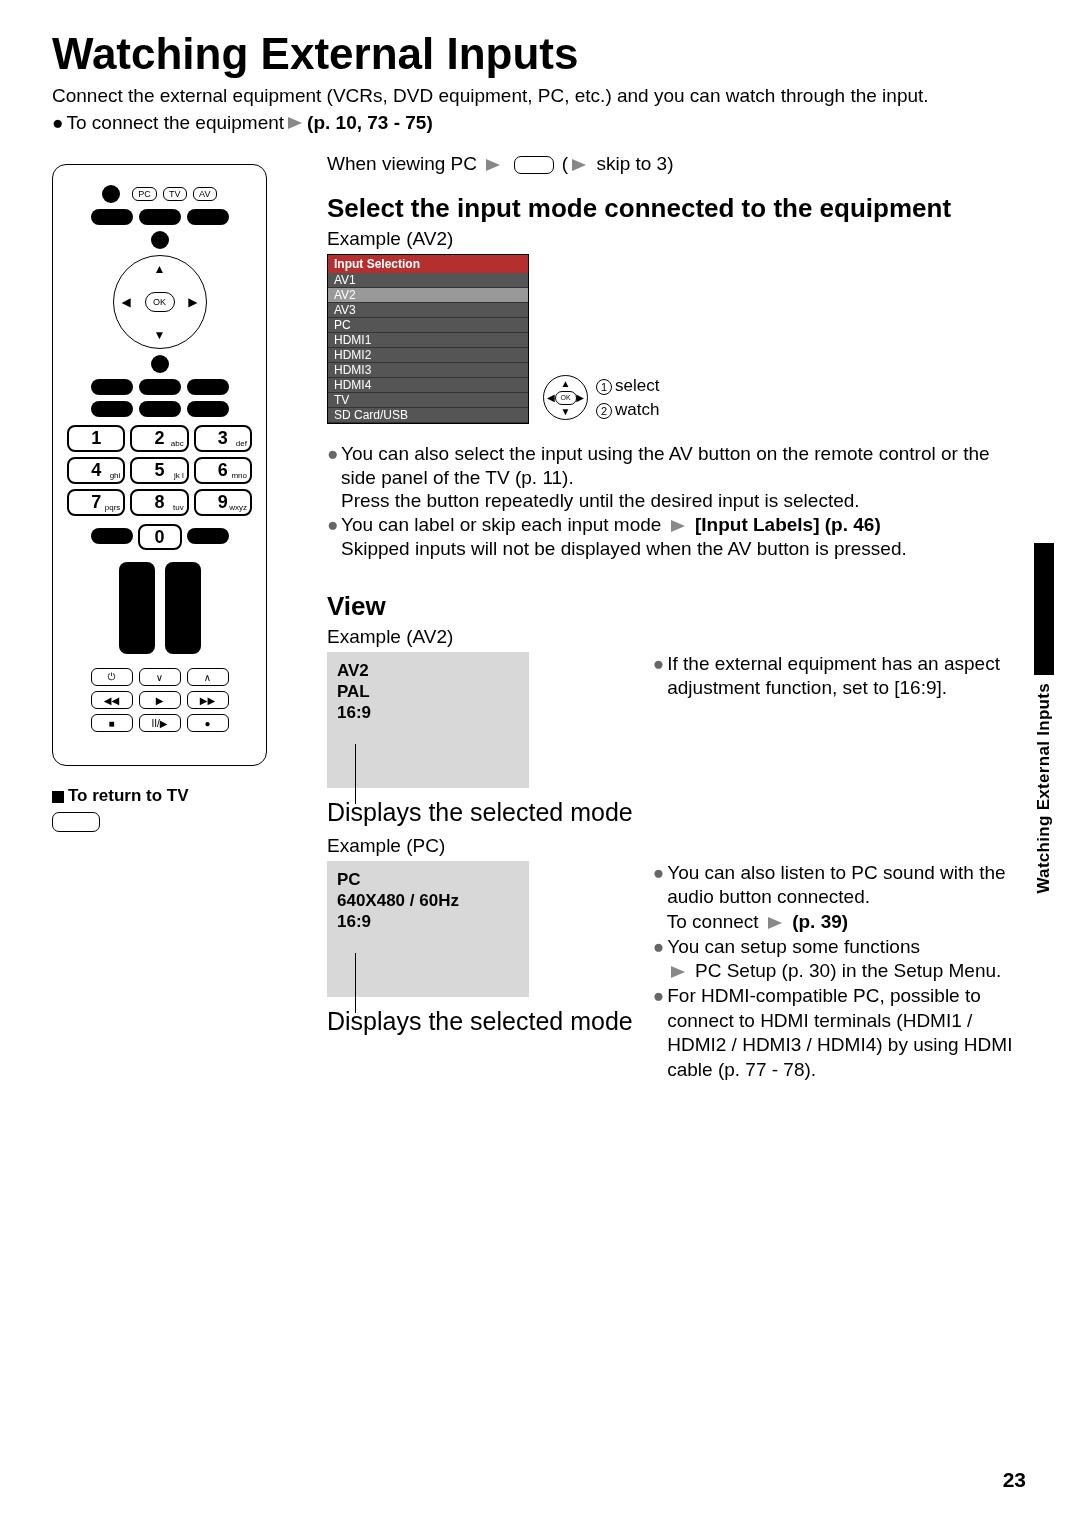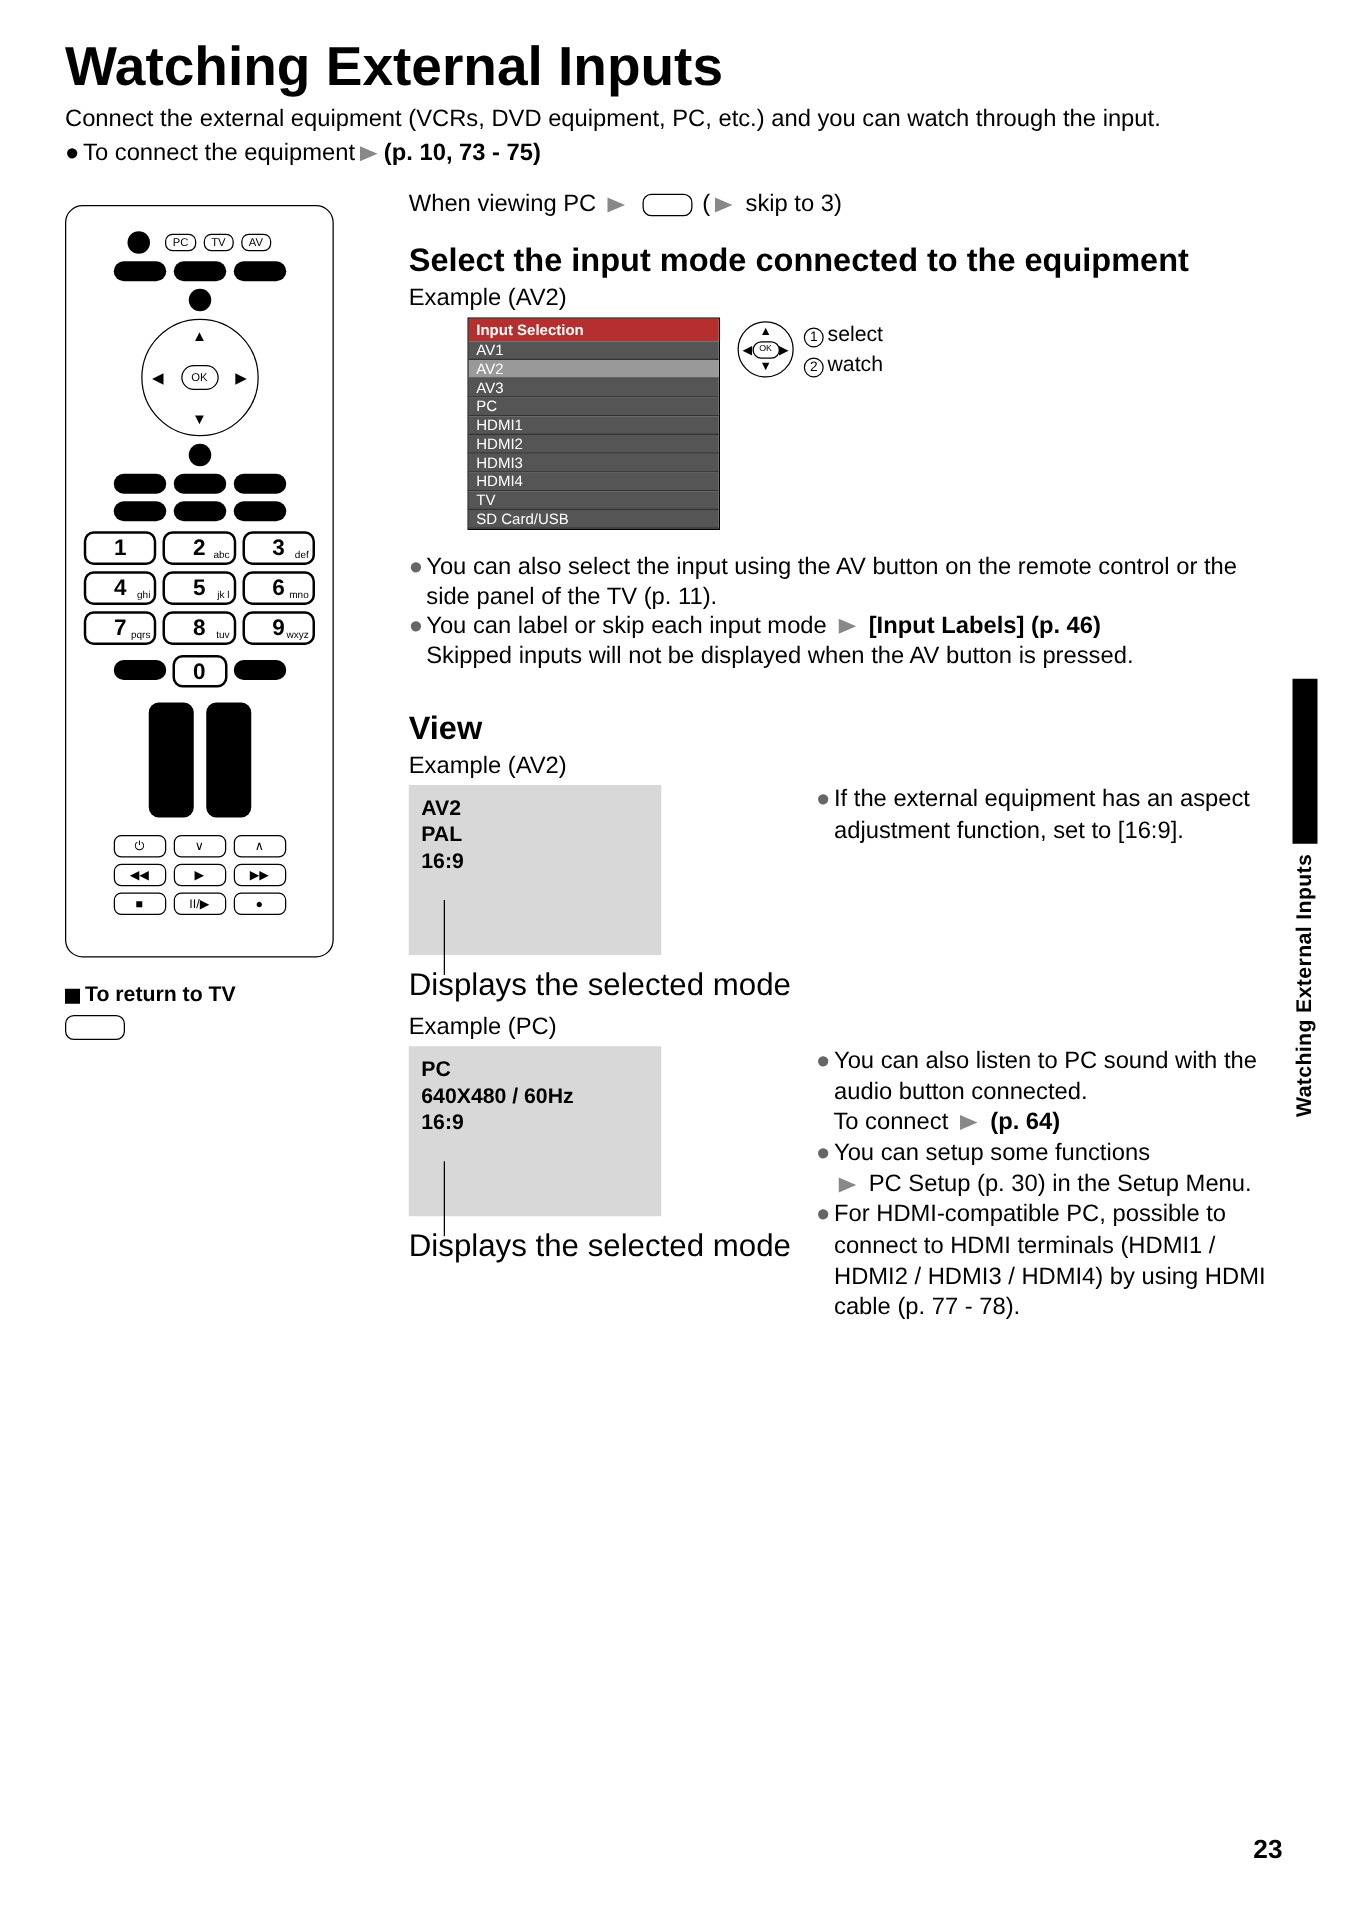--- a/index.html
+++ b/index.html
@@ -312,21 +312,21 @@
       <span class="arrow-icon"></span>
       <span class="button-outline"></span>
       (<span class="arrow-icon"></span>
       <span>skip to 3)</span>
     </div>
 
     <div class="sec2">
       <div class="section-heading">Select the input mode connected to the equipment</div>
       <div class="example-label">Example (AV2)</div>
 
-      <div style="display:flex; align-items:flex-start;margin-left:47px;">
+      <div style="display:flex; align-items:flex-end;">
         <div class="input-select-box">
           <div class="isb-header">Input Selection</div>
           <div class="isb-item">AV1</div>
           <div class="isb-item sel">AV2</div>
           <div class="isb-item">AV3</div>
           <div class="isb-item">PC</div>
           <div class="isb-item">HDMI1</div>
           <div class="isb-item">HDMI2</div>
           <div class="isb-item">HDMI3</div>
           <div class="isb-item">HDMI4</div>
@@ -349,20 +349,21 @@
             </div>
           </div>
         </div>
       </div>
 
       <div class="note-list">
         <div class="row">
             <span class="dot">●</span>
             <span>You can also select the input using the AV button on the remote control or the side panel of the TV (p. 11).</span>
           </div>
+        <div class="indent">Press the button repeatedly until the desired input is selected.</div>
         <div class="row">
             <span class="dot">●</span>
           <span>
             <span>You can label or skip each input mode</span>
             <span class="arrow-icon"></span>
             <span class="bold">[Input Labels] (p. 46)</span>
           </span>
         </div>
         <div class="indent">Skipped inputs will not be displayed when the AV button is pressed.</div>
       </div>
@@ -403,21 +404,21 @@
           <div class="preview-caption">Displays the selected mode</div>
         </div>
         <div class="body-text" style="flex:1;">
           <div style="display:flex;">
               <span class="bullet-dot" style="color:#666;">●</span>
               <span>You can also listen to PC sound with the audio button connected.</span>
             </div>
           <div class="indent">
             <span>To connect</span>
             <span class="arrow-icon"></span>
-            <span class="bold">(p. 64)</span>
+            <span class="bold">(p. 39)</span>
           </div>
           <div style="display:flex;">
               <span class="bullet-dot" style="color:#666;">●</span>
               <span>You can setup some functions</span>
             </div>
           <div class="indent">
             <span class="arrow-icon"></span>
             <span>PC Setup (p. 30) in the Setup Menu.</span>
           </div>
           <div style="display:flex;">

